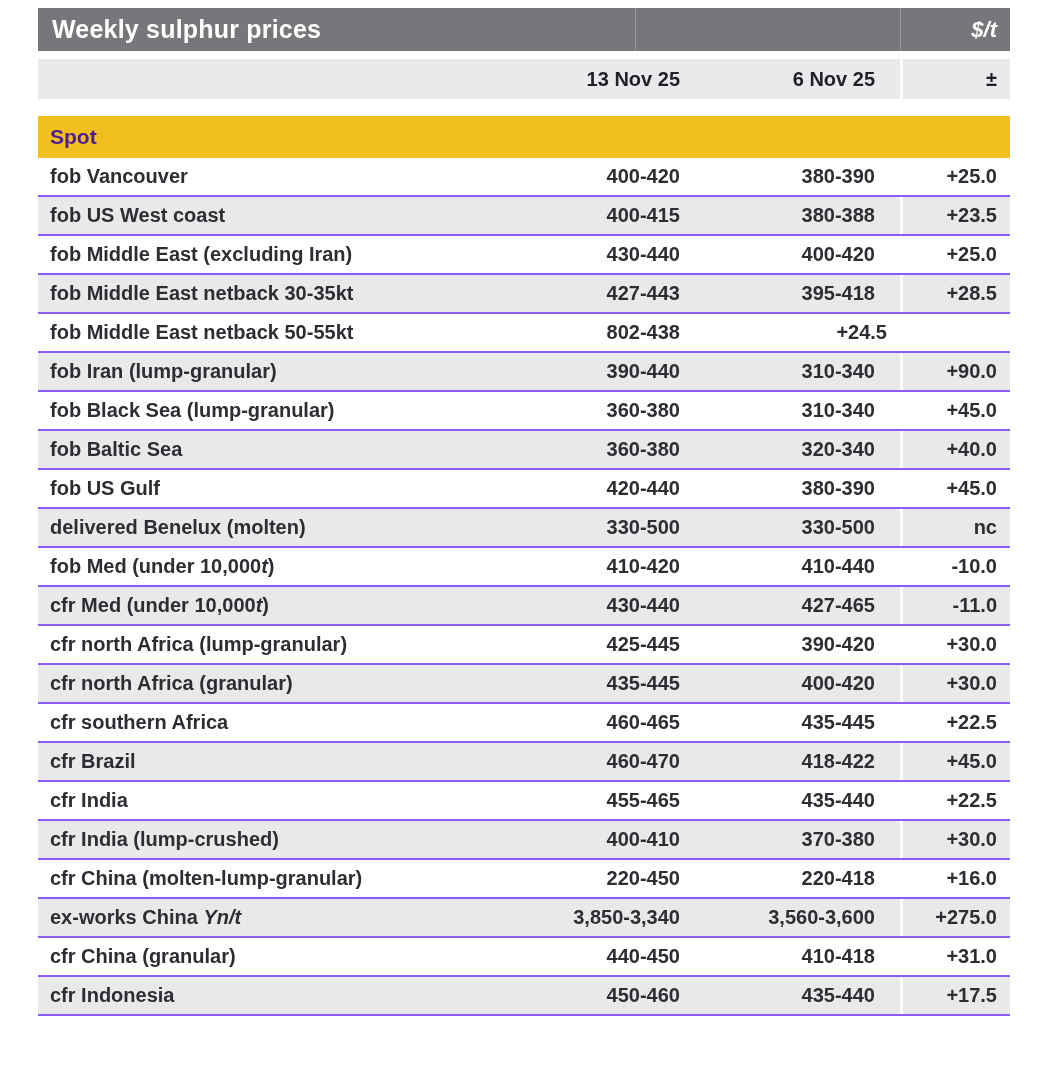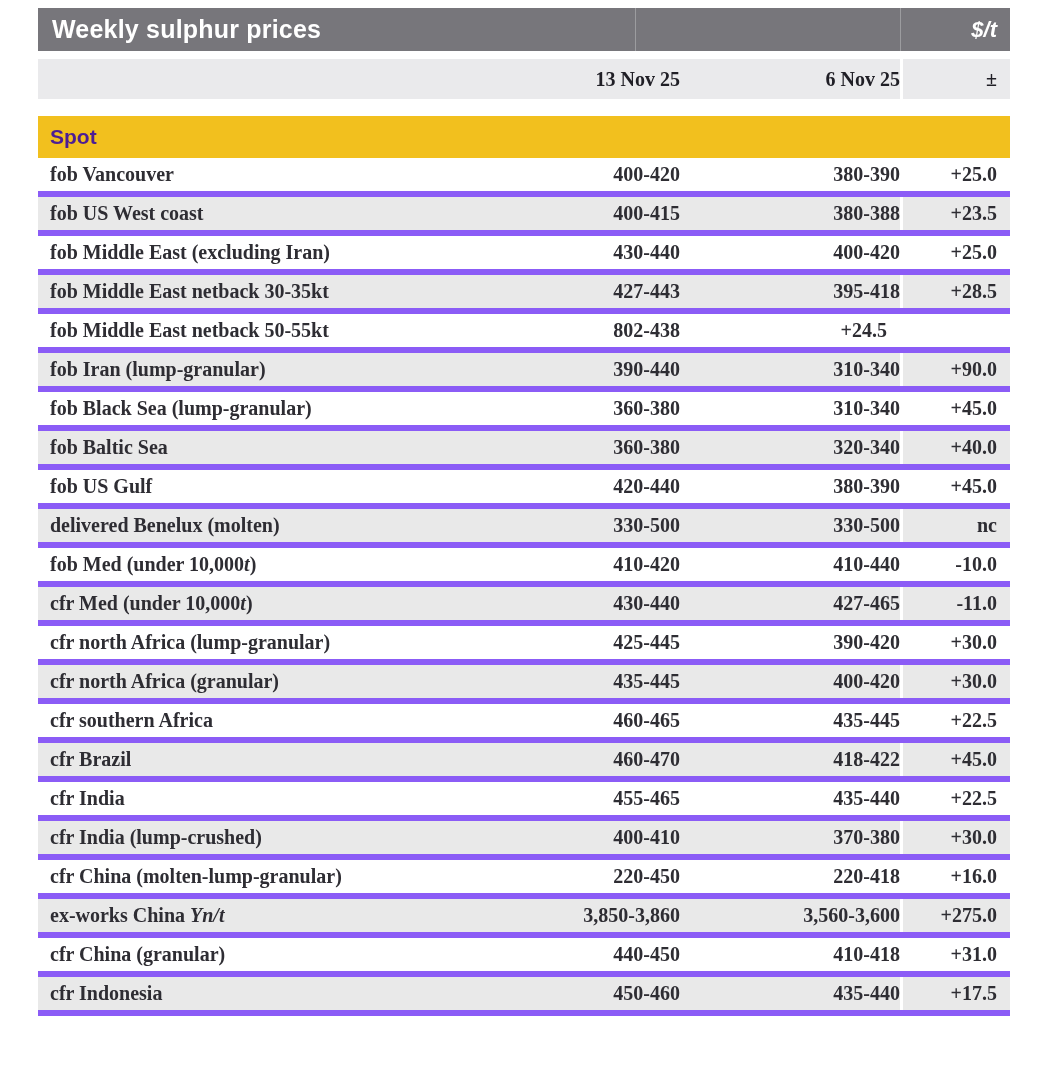--- a/index.html
+++ b/index.html
@@ -24,42 +24,41 @@
   .title-row .unit  { font-size: 22px; font-weight: 700; font-style: italic; }
   .vsep { position: absolute; top: 0; bottom: 0; width: 1px; background: rgba(255,255,255,0.28); }
   .vsep.s1 { left: 597px; }
   .vsep.s2 { left: 862px; }
 
   
   .grid {
     display: grid;
     grid-template-columns: 1fr 195px 220px 110px;
     align-items: center;
-    font-family: Liberation Serif, serif;
   }
   .cell-label { padding-left: 12px; text-align: left; }
   .cell-num   { text-align: right; }
-  .cell-prev  { }
+  .cell-prev  { padding-right: 25px; }
   .cell-chg   { padding-right: 13px; border-left: 3px solid #ffffff; height: 100%;
                 display: flex; align-items: center; justify-content: flex-end; }
 
   
   .date-row { height: 40px; background: #eaeaec; font-size: 20px; font-weight: 700; color: #201f26; }
 
   .gap { height: 17px; background: #ffffff; }
 
   
   .section-row {
     height: 42px; background: #f2c01e; color: #4c1d95;
     display: flex; align-items: center; padding-left: 12px;
     font-size: 21px; font-weight: 700;
   }
 
   
-  .row { height: 39px; border-bottom: 6px solid #8b5cf6; background: #ffffff;
+  .row { height: 39px; border-bottom: 2px solid #8b5cf6; background: #ffffff;
          font-size: 20px; font-weight: 600; }
   .row.alt { background: #e9e9e9; }
   .row i { font-style: italic; }
 </style>
 </head>
 <body>
 
 <div class="tbl">
 
   <div class="title-row">
@@ -191,21 +190,21 @@
         <span class="cell-num cell-chg">+30.0</span>
       </div>
       <div class="row grid">
         <span class="cell-label">cfr China (molten-lump-granular)</span>
         <span class="cell-num">220-450</span>
         <span class="cell-num cell-prev">220-418</span>
         <span class="cell-num cell-chg">+16.0</span>
       </div>
       <div class="row grid alt">
         <span class="cell-label">ex-works China <i>Yn/t</i></span>
-        <span class="cell-num">3,850-3,860</span>
+        <span class="cell-num">3,850-3,340</span>
         <span class="cell-num cell-prev">3,560-3,600</span>
         <span class="cell-num cell-chg">+275.0</span>
       </div>
       <div class="row grid">
         <span class="cell-label">cfr China (granular)</span>
         <span class="cell-num">440-450</span>
         <span class="cell-num cell-prev">410-418</span>
         <span class="cell-num cell-chg">+31.0</span>
       </div>
       <div class="row grid alt">

